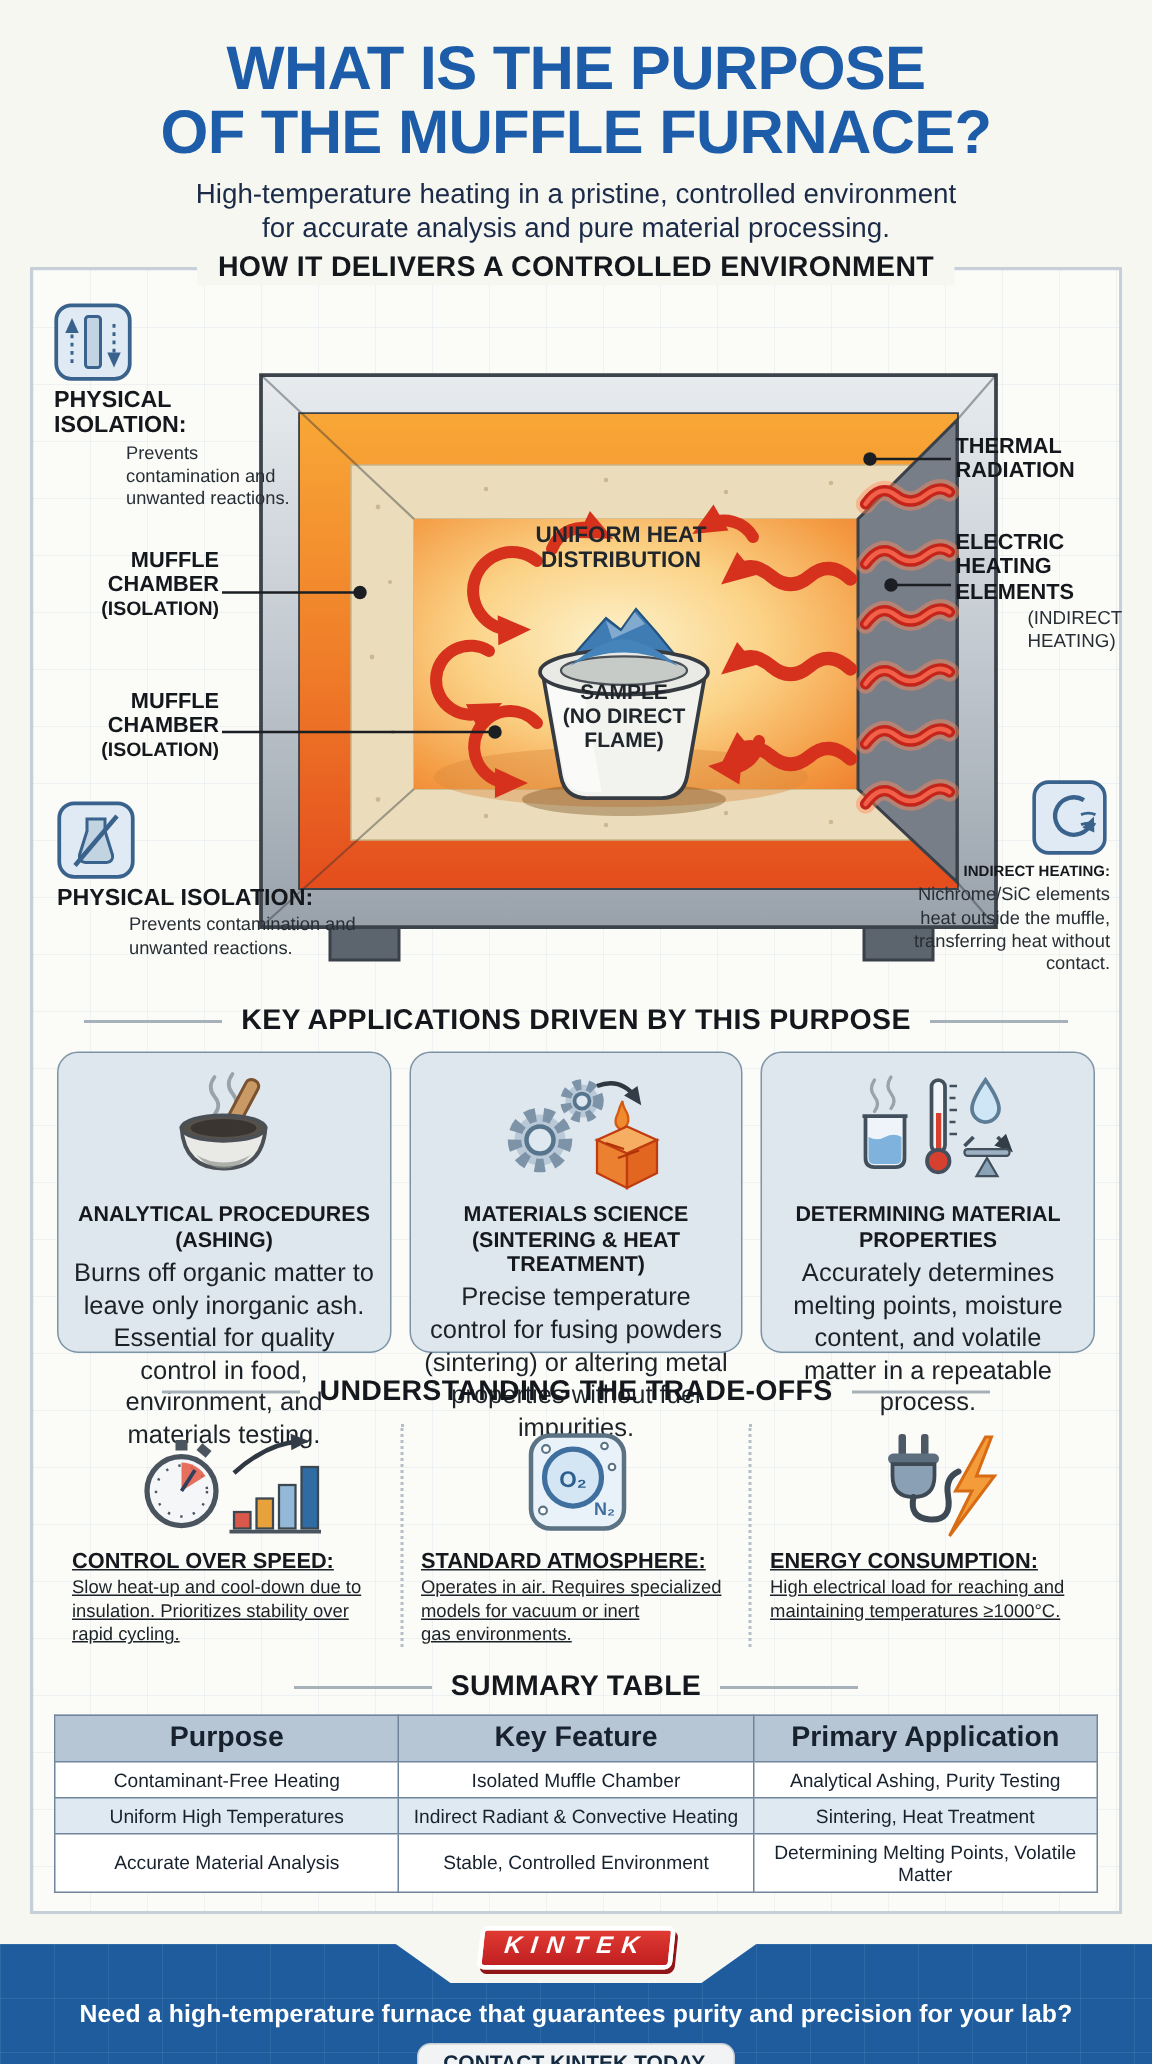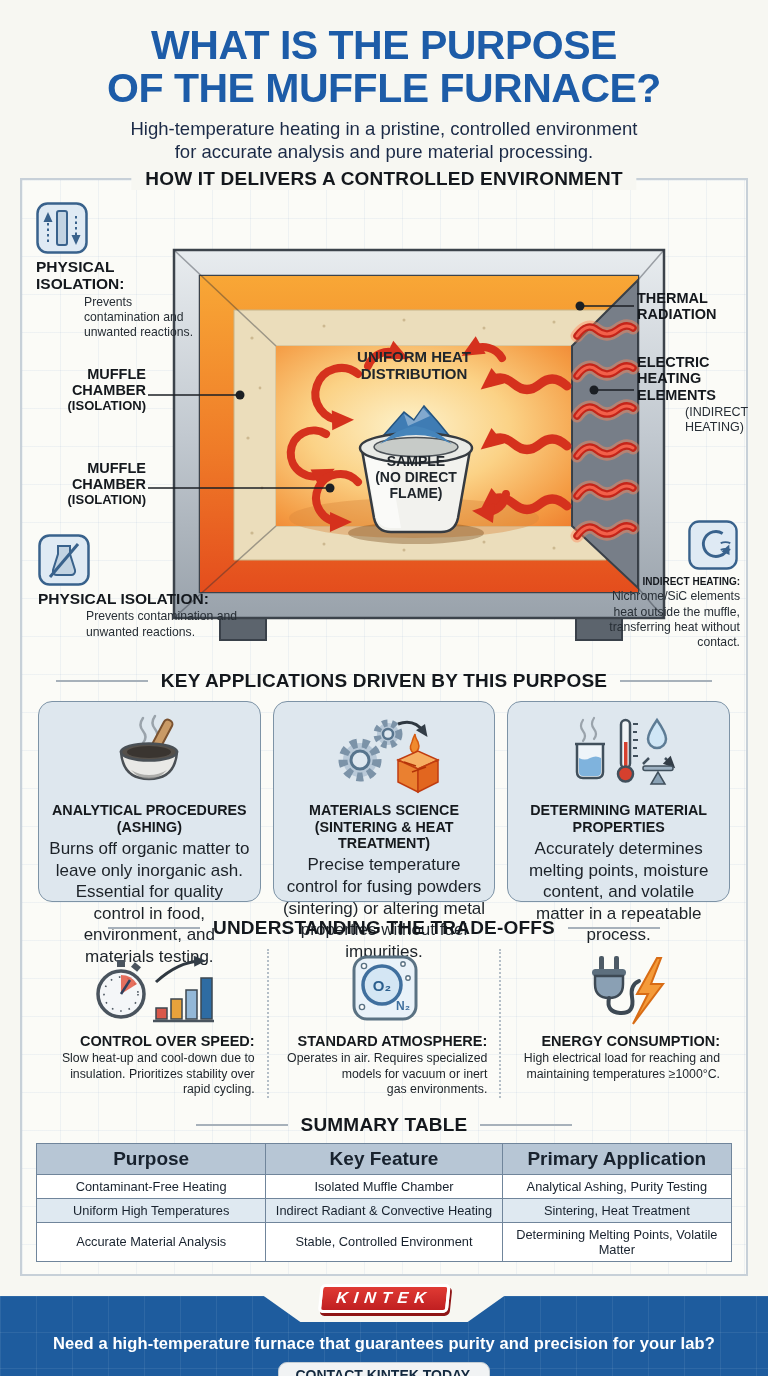--- a/index.html
+++ b/index.html
@@ -56,21 +56,21 @@
   .card {
     flex:1; background:#dee7ee; border:1.5px solid #7d93a6; border-radius:14px;
     padding:8px 9px 10px; text-align:center; height:201px;
   }
   .card .icon-wrap { height:92px; display:flex; align-items:center; justify-content:center; }
   .card h3 { font-size:14.3px; line-height:1.15; color:#15191d; }
   .card p { margin-top:3px; font-size:17px; line-height:1.27; color:#1c2228; }
 
   
   .tradeoffs { display:flex; margin-top:10px; padding:0 14px; }
-  .tcol { flex:1; text-align:right; padding:0 12px; }
+  .tcol { flex:1; text-align:left; padding:0 12px;text-decoration:underline; }
   .tcol + .tcol { border-left:2px dotted #b4bec7; }
   .tcol .icon-wrap { height:82px; display:flex; align-items:center; justify-content:center; }
   .tcol h3 { font-size:14.5px; color:#15191d; margin-top:2px; }
   .tcol p { margin-top:2px; font-size:12.3px; line-height:1.27; color:#1c2228; }
 
   
   .summary-table { width:696px; margin:7px auto 0; border-collapse:collapse; }
   .summary-table th, .summary-table td {
     border:1.5px solid #70859b; font-size:12.8px; padding:4px 4px; text-align:center; color:#18222e;
   }

